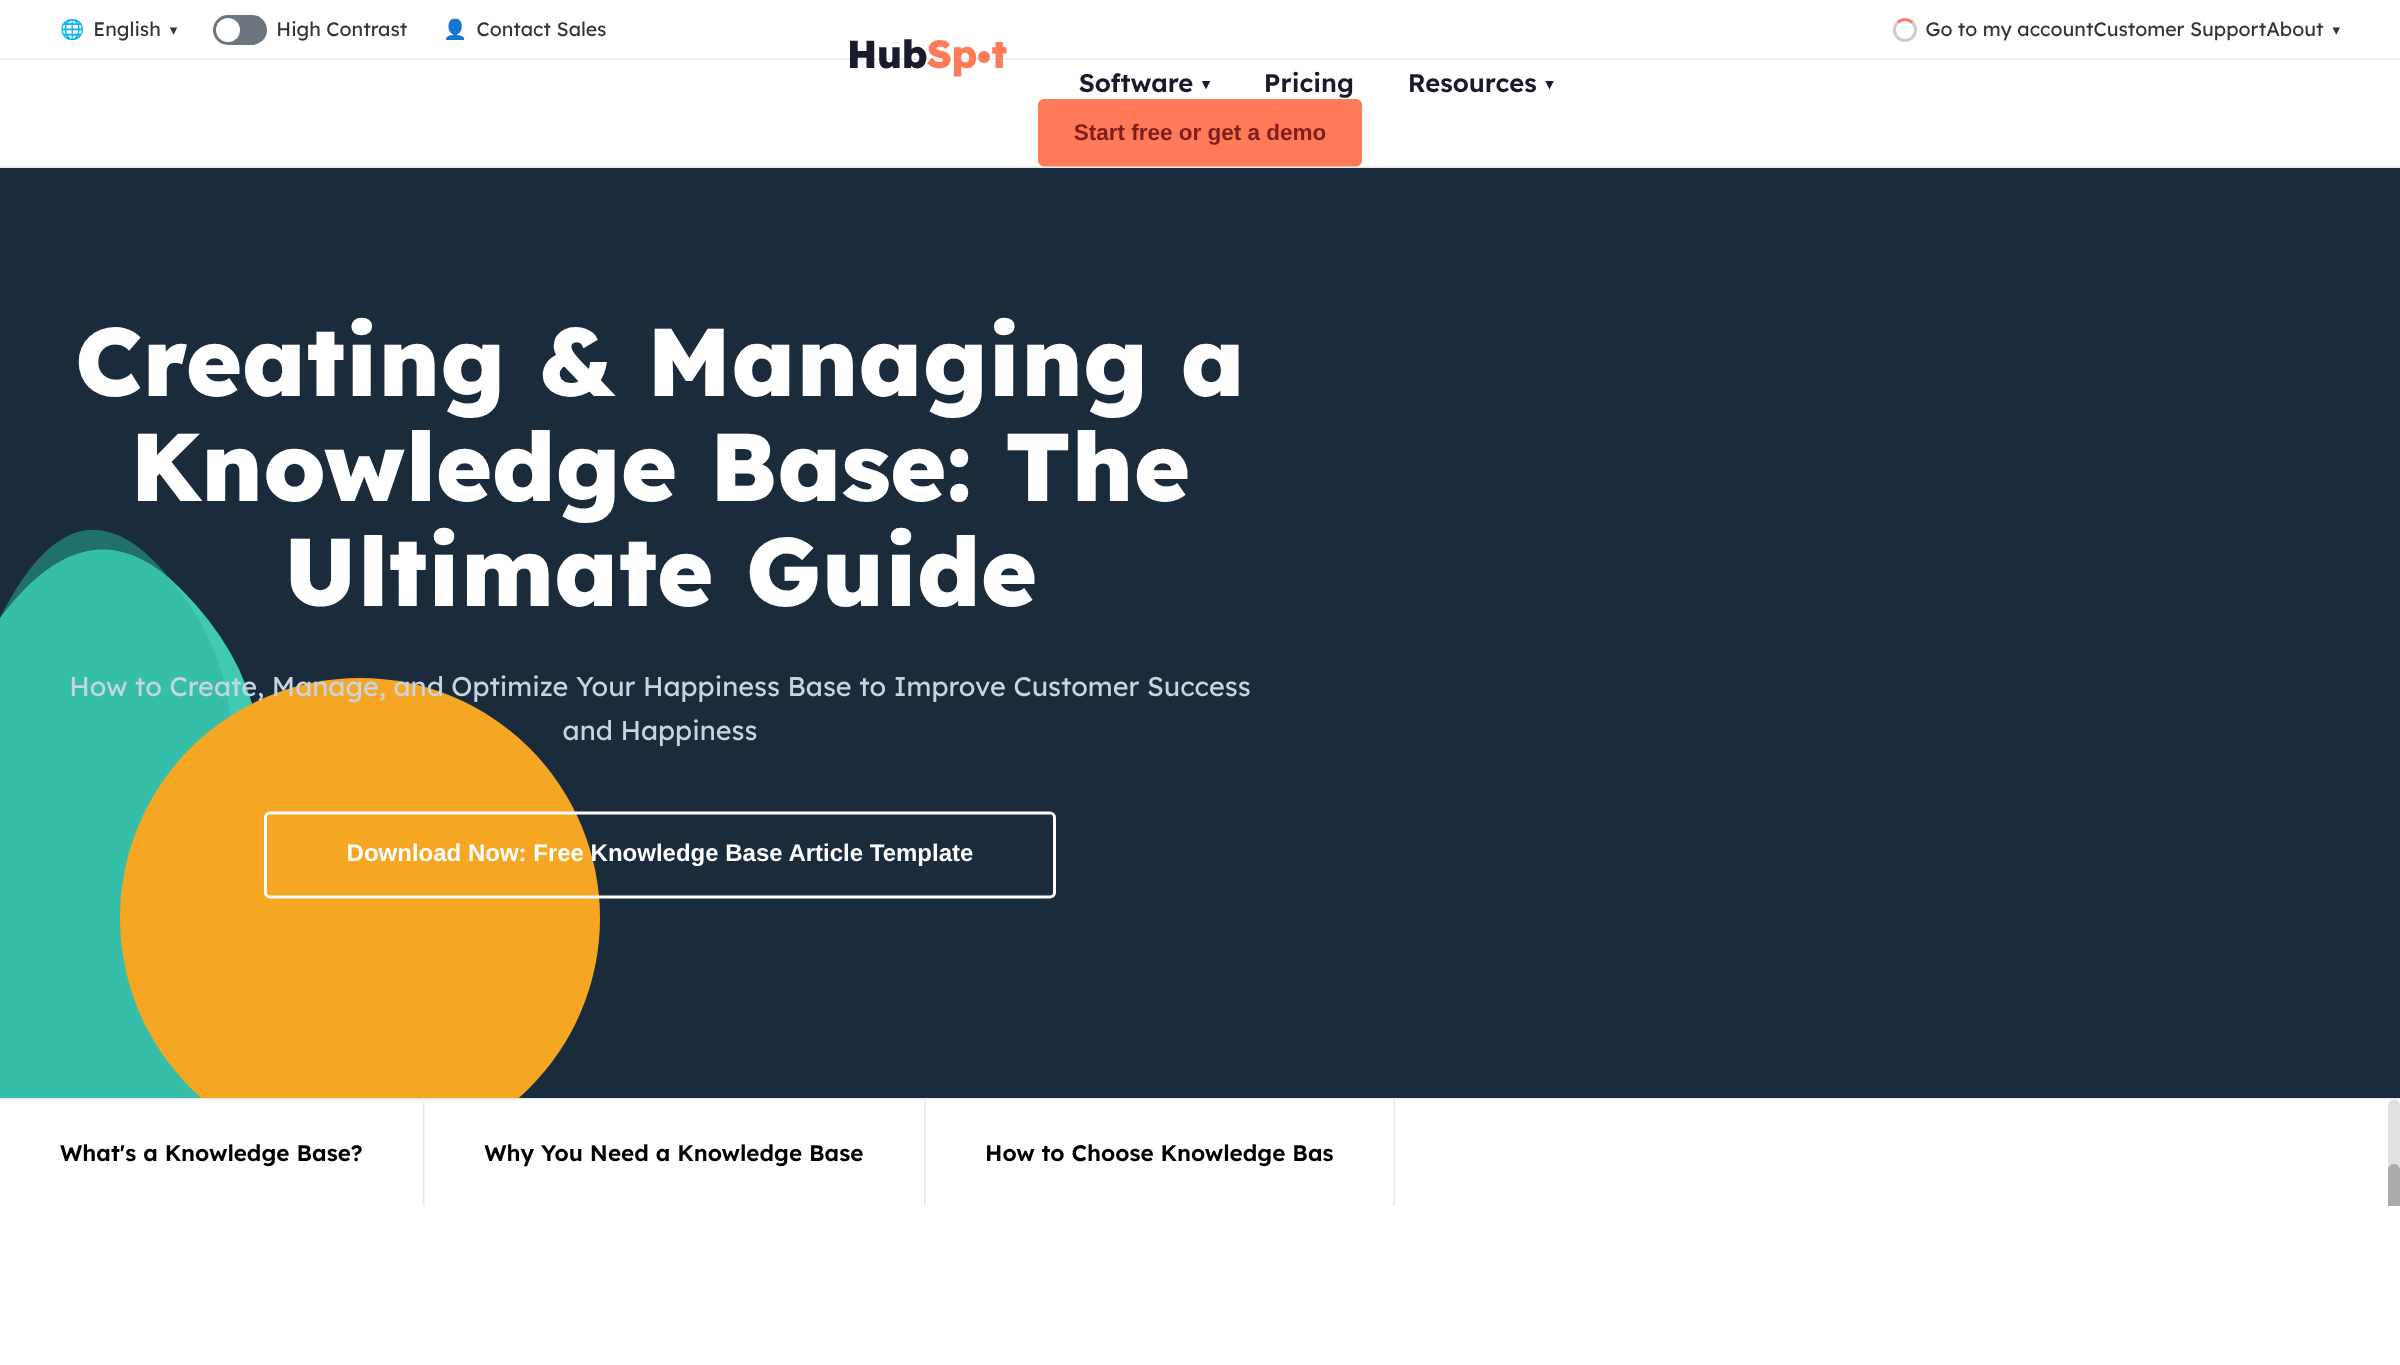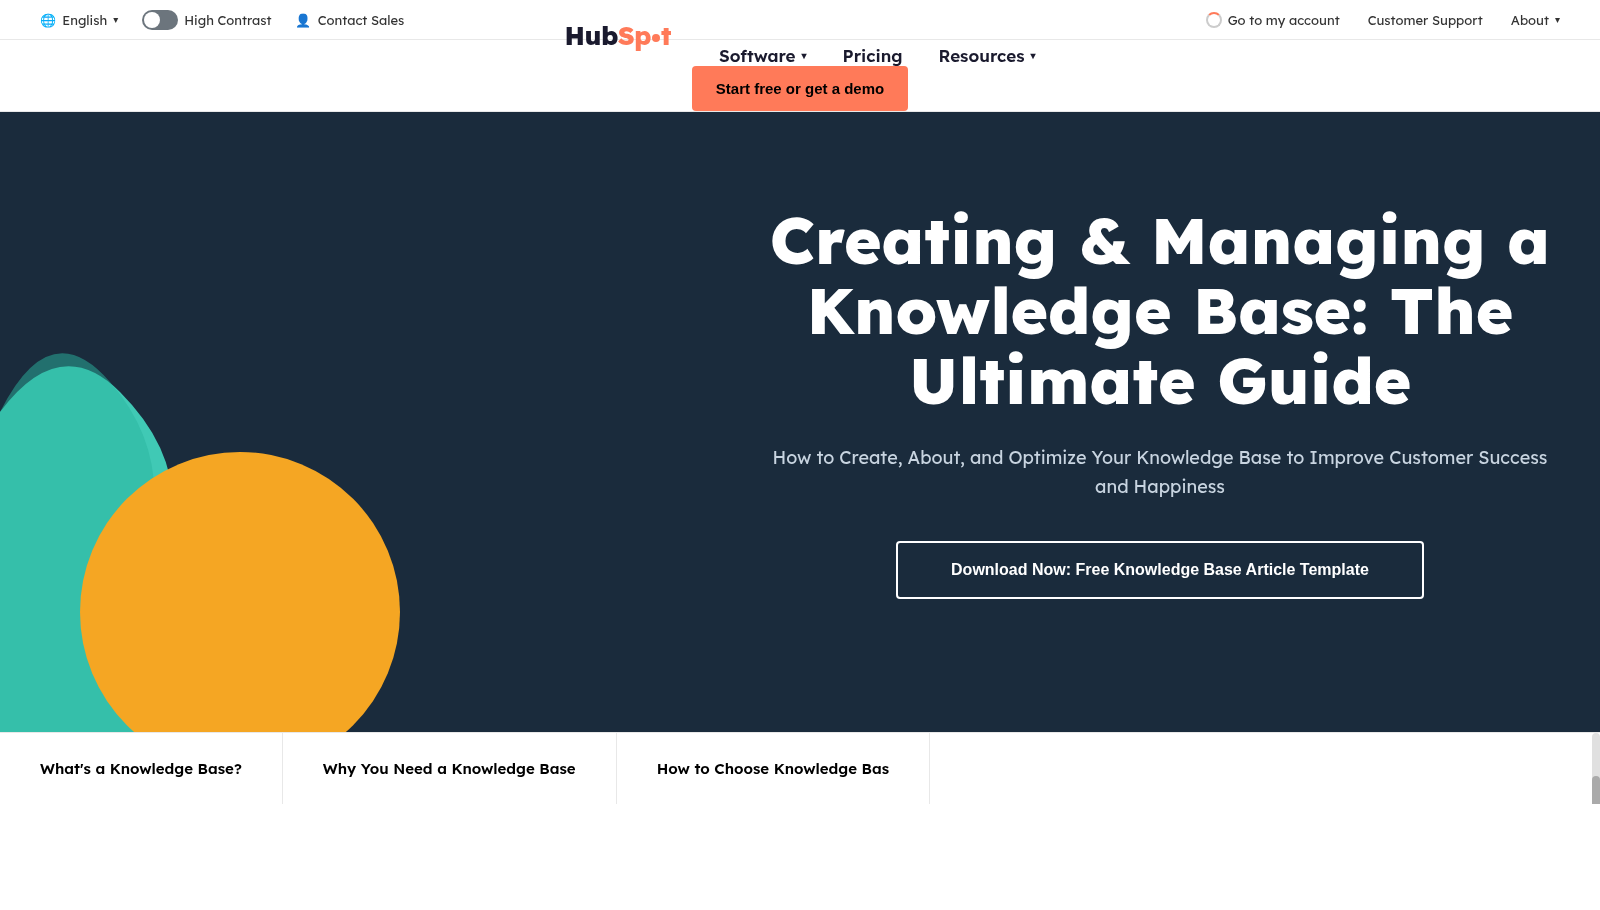--- a/index.html
+++ b/index.html
@@ -11,21 +11,21 @@
       border-bottom: 1px solid #e8e8e8;
       height: 40px;
       display: flex;
       align-items: center;
       justify-content: space-between;
       padding: 0 40px;
       font-size: 13px;
       color: #333;
     }
     .top-bar-left { display: flex; align-items: center; gap: 24px; }
-    .top-bar-right { display: flex; align-items: center; gap: 28px; }
+    .top-bar-right { display: flex; align-items: center; }
     .top-bar-item { display: flex; align-items: center; gap: 6px; cursor: pointer; color: #333; font-size: 13px; }
     .chevron-down { font-size: 10px; }
 
     
     .toggle-switch {
       width: 36px; height: 20px;
       background: #6c757d;
       border-radius: 10px;
       position: relative;
       cursor: pointer;
@@ -56,38 +56,38 @@
     .nav-links { display: flex; align-items: center; gap: 36px; margin-top: 40px; }
     .nav-link { display: flex; align-items: center; gap: 6px; font-size: 17px; font-weight: 600; color: #1a1a2e; cursor: pointer; text-decoration: none; }
 
     
     .logo { display: flex; align-items: center; cursor: pointer; }
     .logo-text { font-size: 26px; font-weight: 800; color: #1a1a2e; letter-spacing: -0.5px; }
 
     
     .cta-btn {
       background: #ff7a59;
-      color: #000000;
+      color: #7f1d1d;
       border: none;
       border-radius: 4px;
       padding: 14px 24px;
       font-size: 15px;
       font-weight: 700;
       cursor: pointer;
       white-space: nowrap;
     }
 
     
     .hero {
       background: #1a2b3c;
       min-height: 620px;
       position: relative;
       display: flex;
       flex-direction: column;
-      align-items: flex-end;
+      align-items: flex-start;
       justify-content: center;
       overflow: hidden;
       padding: 80px 40px 120px;
     }
 
     
     .hero-wave {
       position: absolute;
       bottom: 0;
       left: 0;
@@ -257,21 +257,21 @@
 
   <svg class="hero-wave" viewBox="0 0 320 520" xmlns="http://www.w3.org/2000/svg">
     <path d="M0,520 L0,200 Q60,120 120,180 Q200,260 160,360 Q120,440 200,480 Q260,510 320,500 L320,520 Z" fill="#40c9b5"></path>
     <path d="M0,420 L0,200 Q50,100 110,170 Q180,250 140,360 Q100,440 180,480 Q240,510 300,500 L300,520 L0,520Z" fill="#2ab5a0" opacity="0.5"></path>
   </svg>
 
   <div class="hero-circle"></div>
 
   <div class="hero-content">
     <h1 class="hero-title">Creating &amp; Managing a Knowledge Base: The Ultimate Guide</h1>
-    <p class="hero-subtitle">How to Create, About, and Optimize Your Knowledge Base to Improve Customer Success and Happiness</p>
+    <p class="hero-subtitle">How to Create, Manage, and Optimize Your Happiness Base to Improve Customer Success and Happiness</p>
     <button class="hero-download-btn">
       <span>Download Now: Free Knowledge Base Article Template</span>
     </button>
   </div>
 </section>
 
 <div class="bottom-nav">
   <div class="bottom-nav-item">
     <span>What's a Knowledge Base?</span>
   </div>

